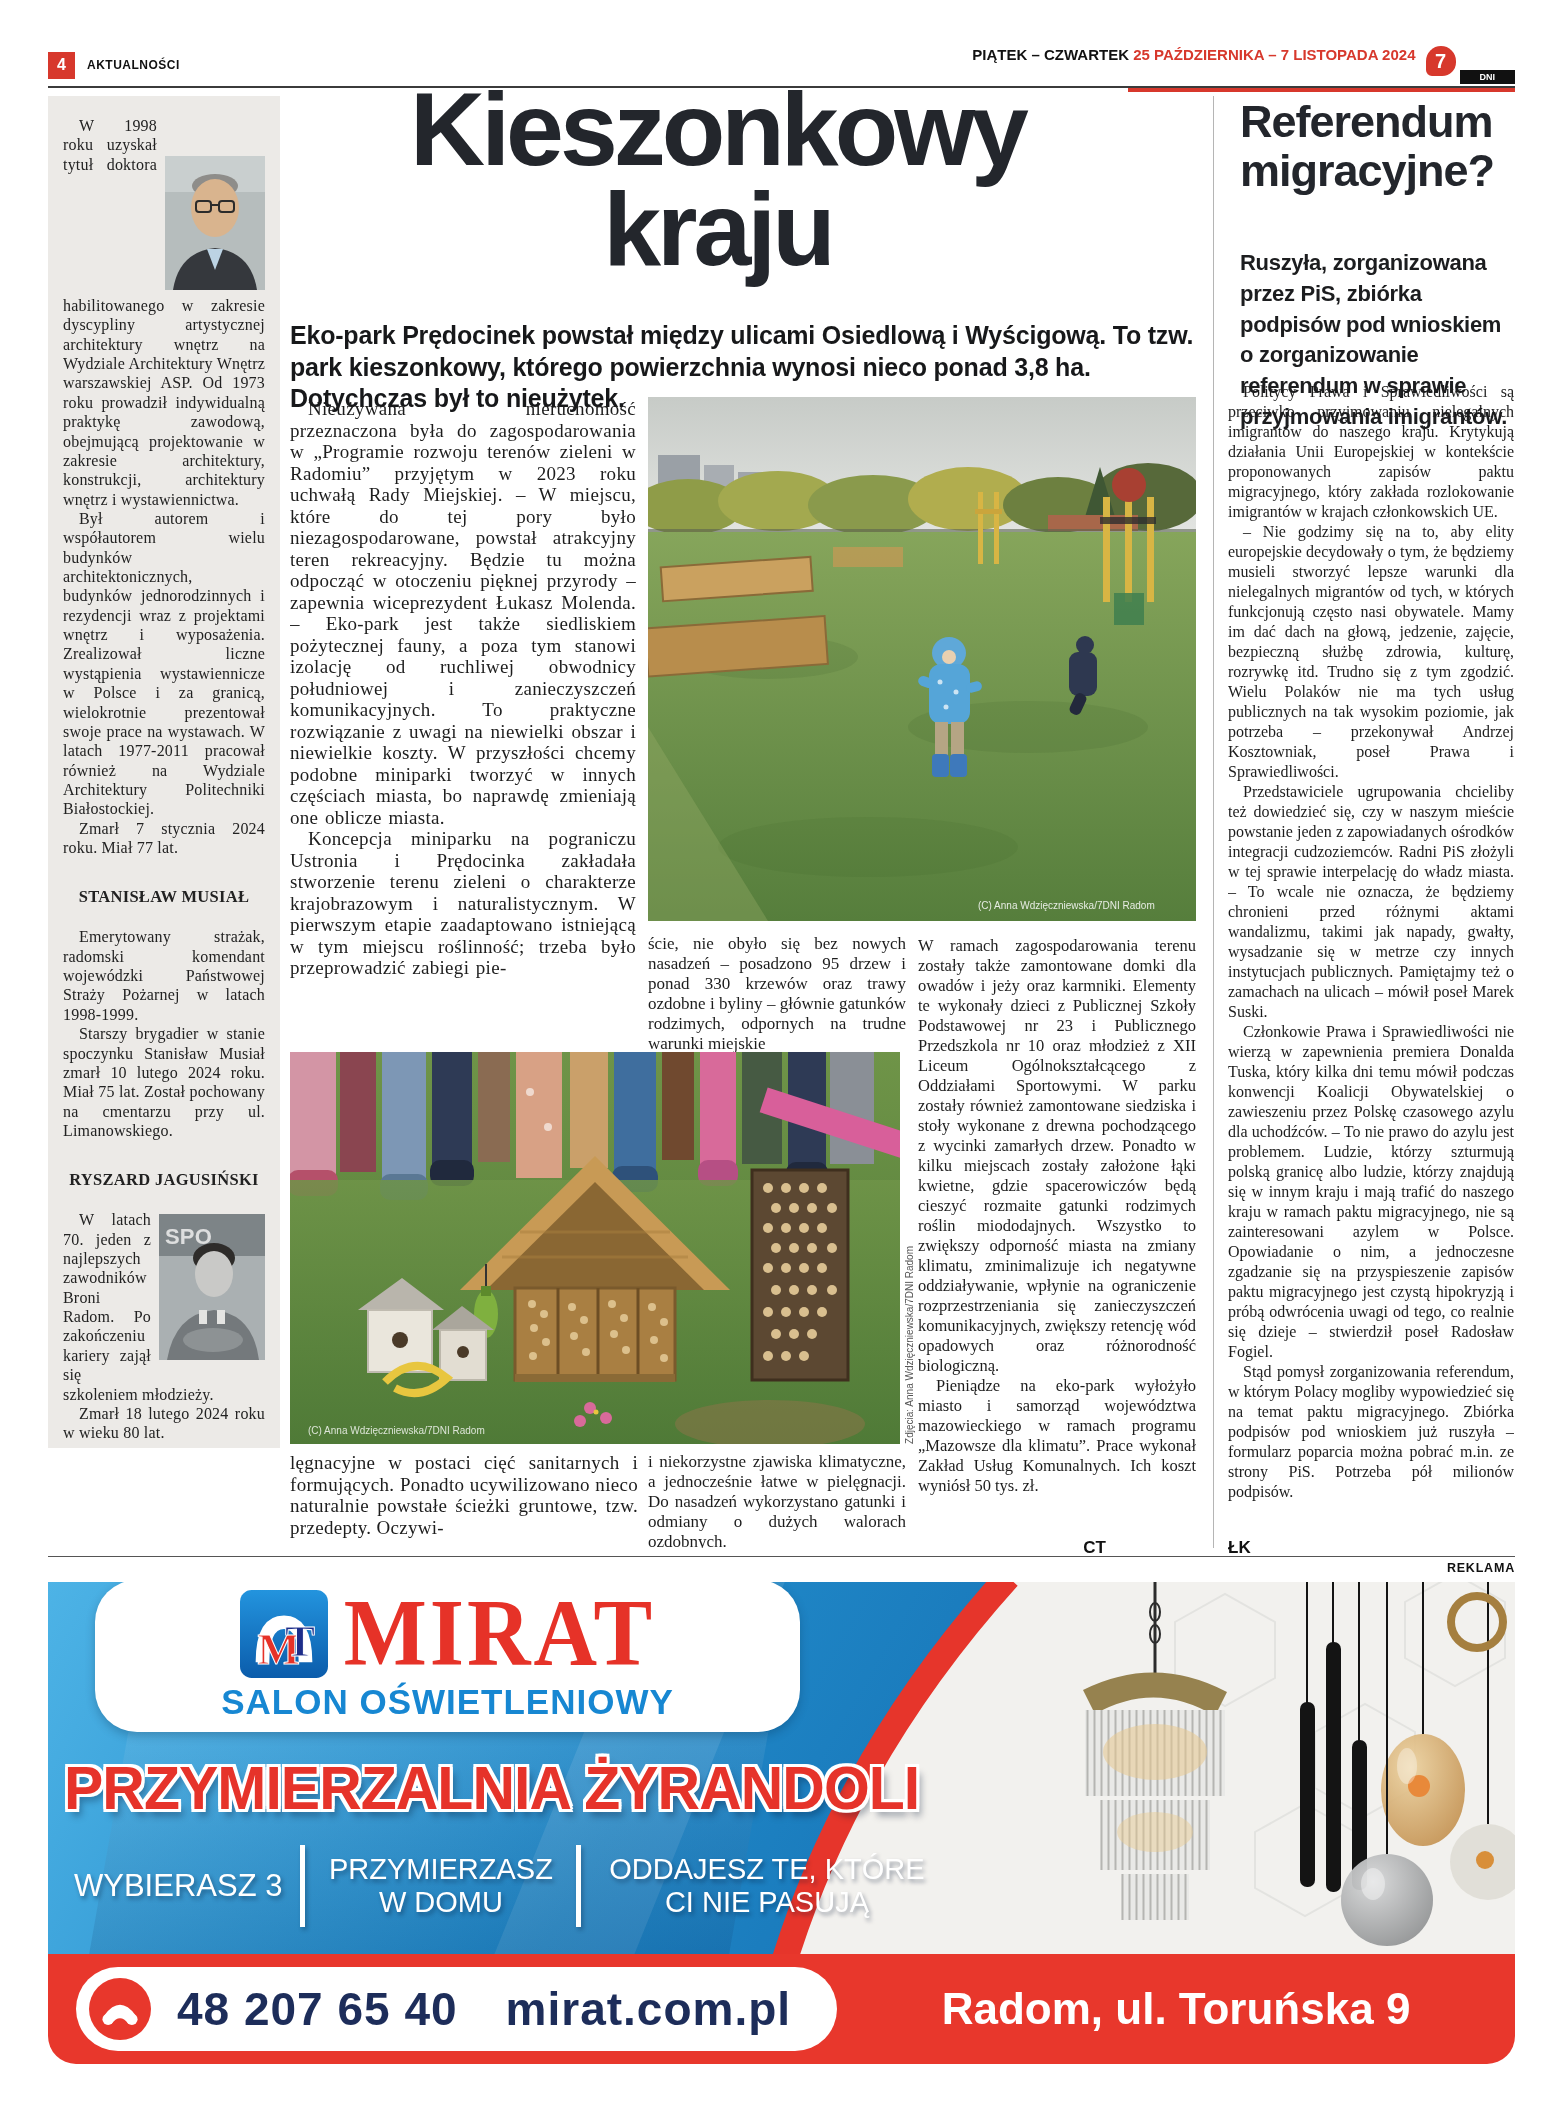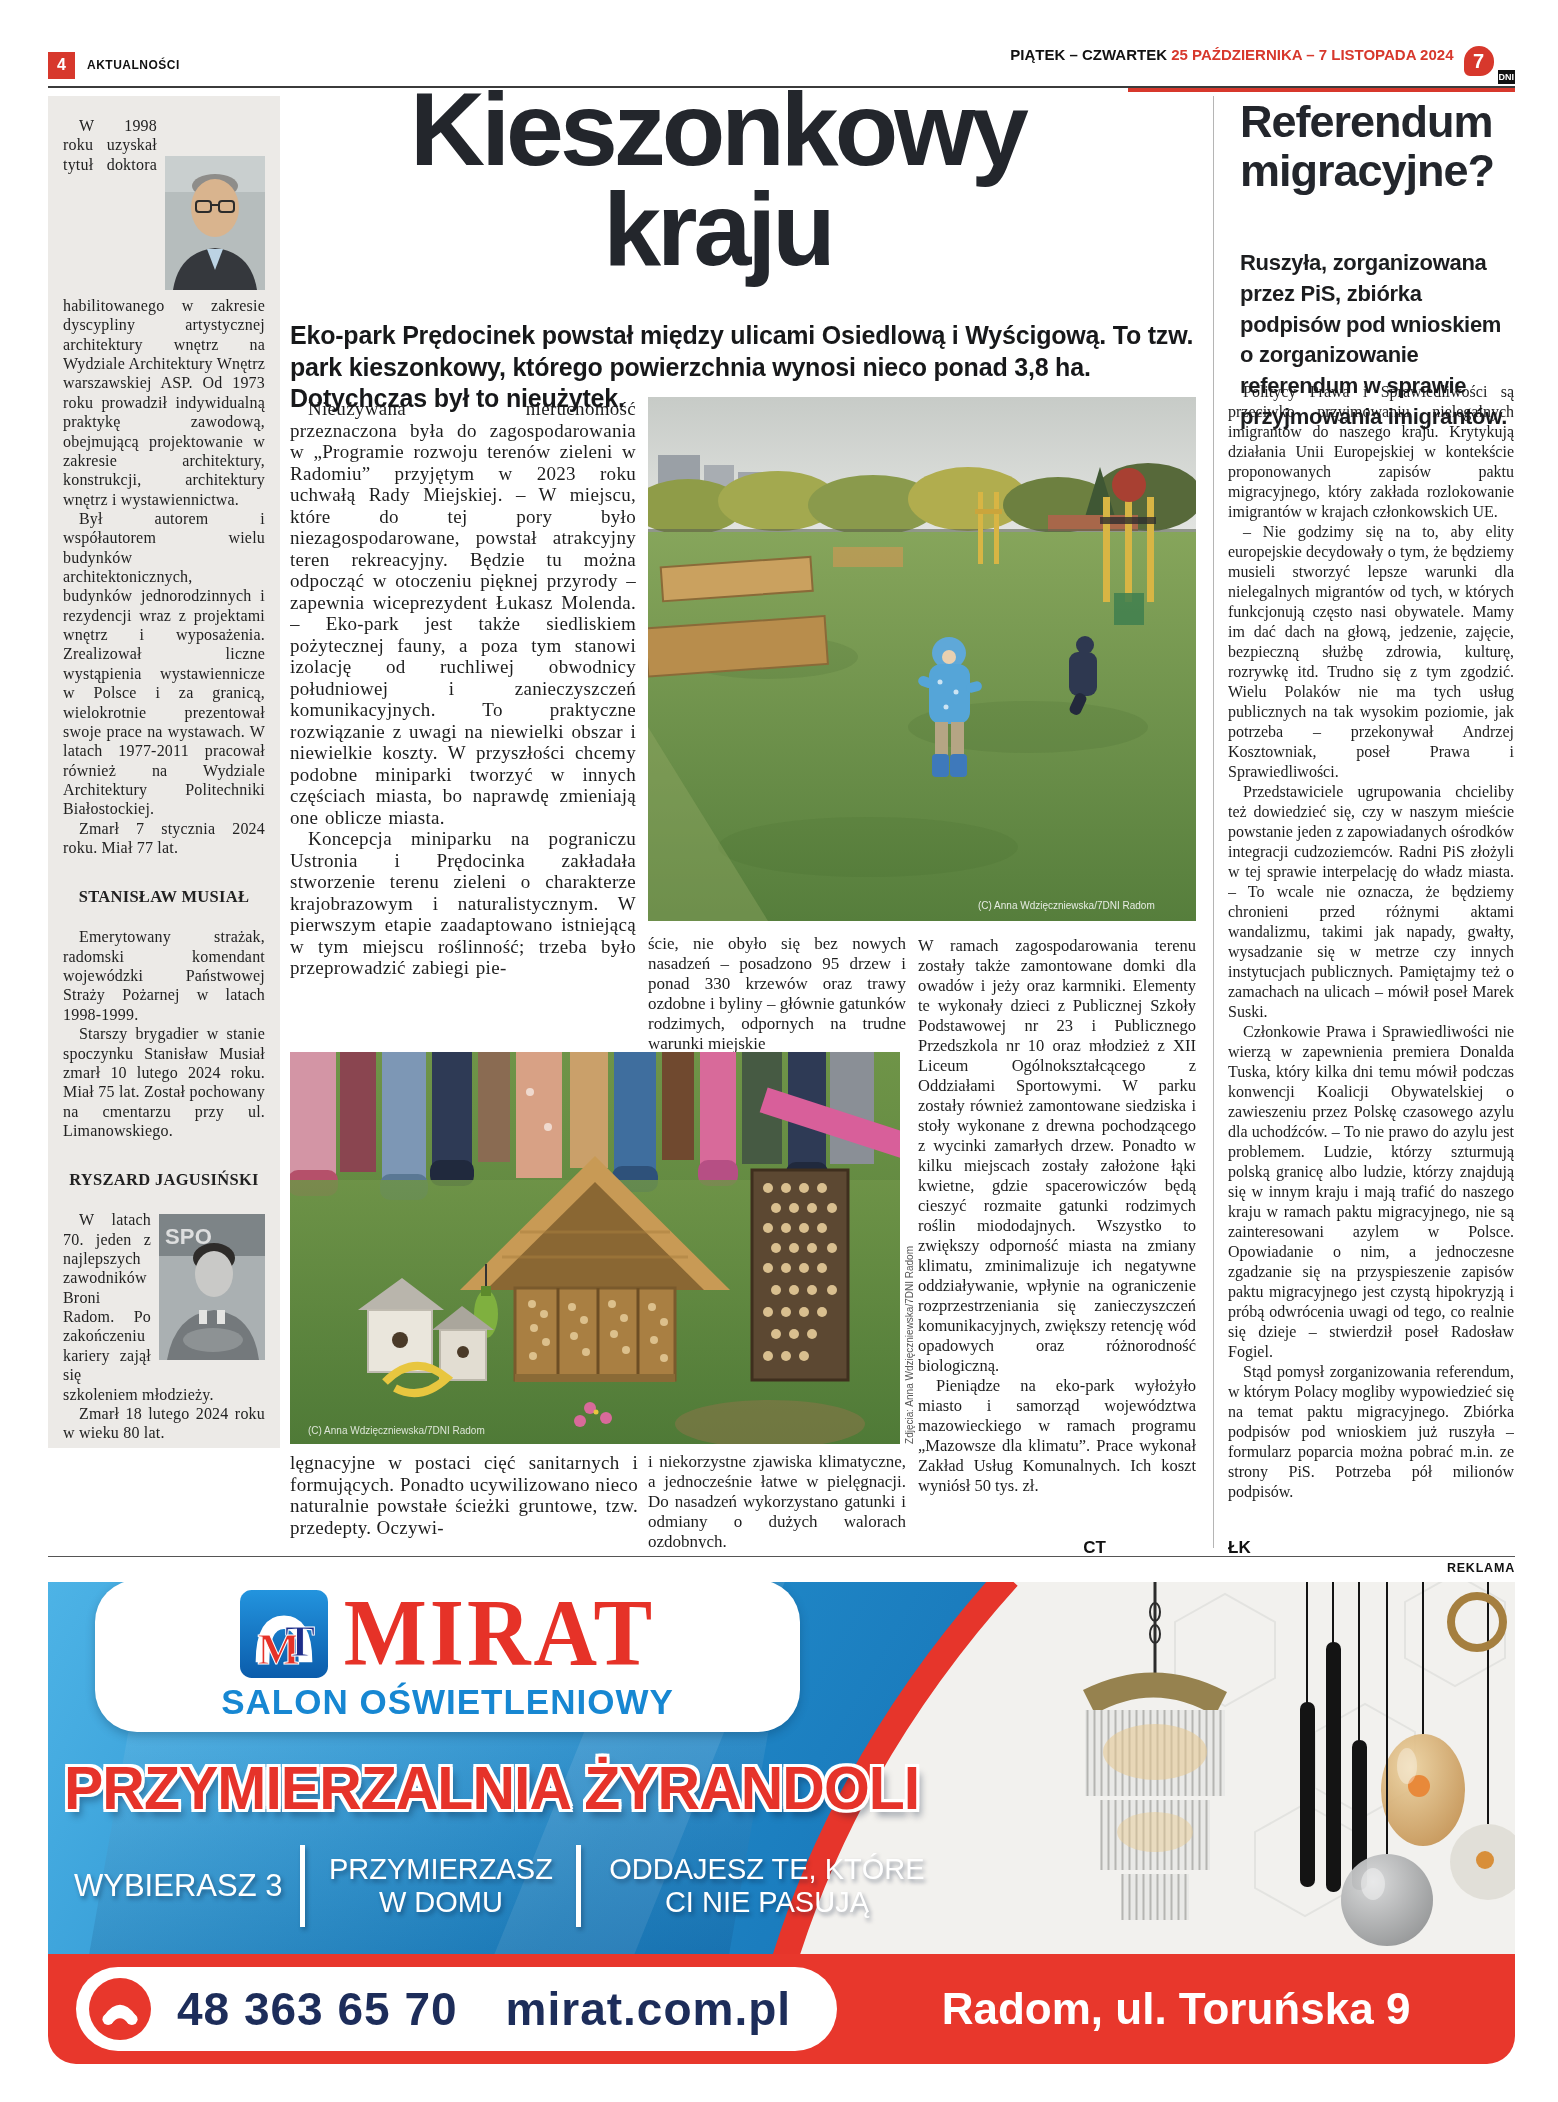--- a/index.html
+++ b/index.html
@@ -9,21 +9,21 @@
   .hdr{position:absolute;left:48px;top:48px;width:1467px;height:34px;display:flex;align-items:center;
        font-family:"Liberation Sans",sans-serif;}
   .pageno{width:27px;height:27px;background:#d7382c;color:#fff;font-weight:bold;font-size:16px;
           display:flex;align-items:center;justify-content:center;}
   .section-label{font-weight:bold;font-size:12px;letter-spacing:.5px;margin-left:12px;color:#111;}
   .hdr-right{margin-left:auto;display:flex;gap:10px;}
   .dateline{font-weight:bold;font-size:15px;color:#111;}
   .dateline .red{color:#d7382c;}
   .logo7{width:30px;height:30px;background:#d7382c;border-radius:50% 50% 46% 6px;color:#fff;font-weight:bold;
          font-size:20px;display:flex;align-items:center;justify-content:center;}
-  .logodni{background:#111;color:#fff;font-size:9px;font-weight:bold;padding:2px 1px;margin-left:-6px;margin-top:24px;}
+  .logodni{background:#111;color:#fff;font-size:9px;font-weight:bold;padding:2px 20px;margin-left:-6px;margin-top:24px;}
   .hdr-rule{position:absolute;left:48px;width:1467px;top:86px;height:2px;background:#3b3b3b;}
   .red-rule{position:absolute;left:1128px;width:387px;top:88px;height:4px;background:#d7382c;}
   
   .sidebar{position:absolute;left:48px;top:96px;width:232px;height:1352px;background:#eceae7;
            padding:20px 15px;box-sizing:border-box;font-size:16px;line-height:1.21;text-align:justify;
            color:#222;overflow:hidden;letter-spacing:.2px;}
   .sidebar p{margin:0;text-indent:16px;}
   .obit-heading{text-align:center;font-weight:bold;font-size:16.5px;margin:30px 0 20px;letter-spacing:.3px;text-indent:0 !important;}
   .portrait{float:right;width:100px;height:134px;margin:40px 0 6px 8px;}
   .sport{float:right;width:106px;height:146px;margin:4px 0 6px 8px;}
@@ -496,20 +496,20 @@
     </div>
 
     <div class="ad-redbar">
       <div class="contact-pill">
         <svg class="phone-circle" viewBox="0 0 60 60">
           <circle cx="30" cy="30" r="30" fill="#e8372c"></circle>
           <path d="M15 36 Q30 16 45 36 L38 44 Q30 34 22 44 Z" fill="#ffffff"></path>
           <circle cx="18.5" cy="40" r="5.5" fill="#ffffff"></circle>
           <circle cx="41.5" cy="40" r="5.5" fill="#ffffff"></circle>
         </svg>
-        <span class="contact-num">48 363 65 70</span>
+        <span class="contact-num">48 207 65 40</span>
         <span class="contact-web">mirat.com.pl</span>
       </div>
       <div class="ad-address">Radom, ul. Toruńska 9</div>
     </div>
   </section>
 
 </div>
 
 </body></html>

